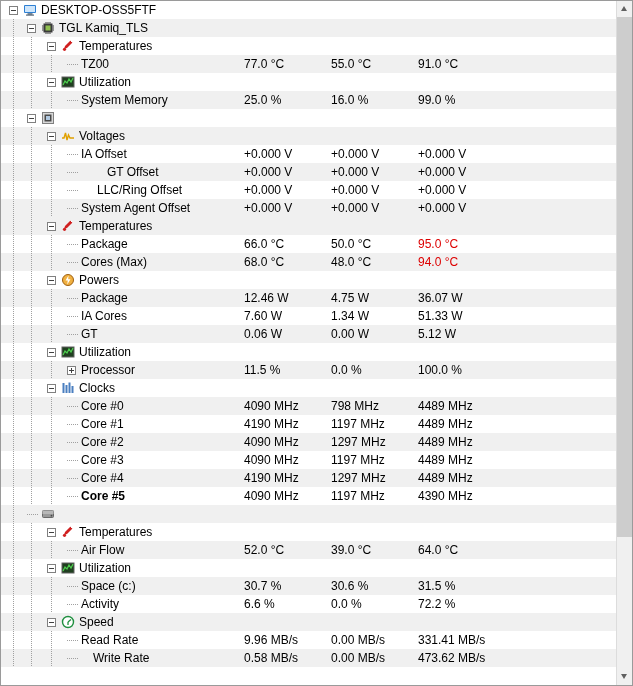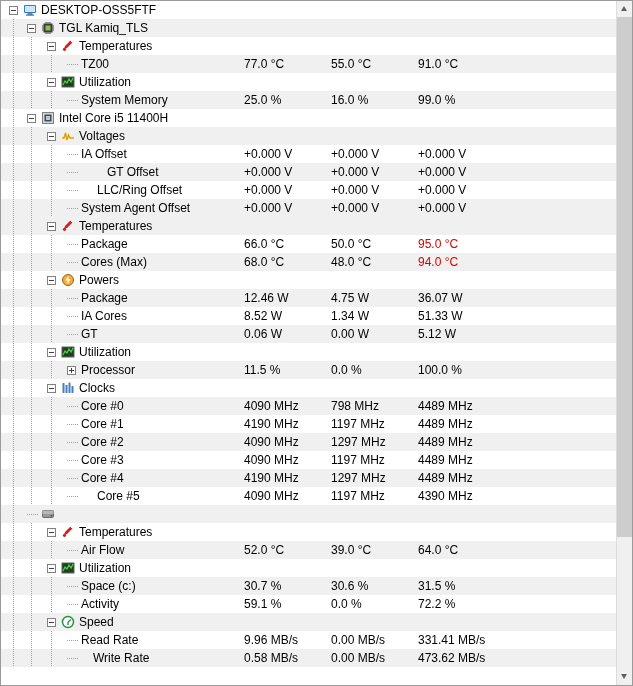--- a/index.html
+++ b/index.html
@@ -247,21 +247,20 @@
       <div class="row">
         <div class="vline" style="left: 12px;"></div>
         <div class="exp" style="left: 26px;"></div>
         <span class="ico" style="left: 40px;">
           <svg width="14" height="14" viewBox="0 0 14 14">
             <rect x="1.5" y="1.5" width="11" height="11" fill="#d8d8d8" stroke="#808080"></rect>
             <rect x="3.5" y="3.5" width="7" height="7" fill="#4a4a4a"></rect>
             <rect x="5" y="5" width="4" height="4" fill="#b0c8e0"></rect>
           </svg>
         </span>
-        <span class="label" style="left: 58px;">Intel Core i5 11400H</span>
       </div>
       <div class="row alt">
         <div class="vline" style="left: 12px;"></div>
         <div class="vline" style="left: 30px;"></div>
         <div class="exp" style="left: 46px;"></div>
         <span class="ico" style="left: 60px;">
           <svg width="14" height="14" viewBox="0 0 14 14">
             <polyline points="1,9 3,9 4.5,4 6,11 7.5,6 9,9 13,9" fill="none" stroke="#e0a000" stroke-width="1.4"></polyline>
           </svg>
         </span>
@@ -361,21 +360,21 @@
         <span class="col c1">12.46 W</span>
         <span class="col c2">4.75 W</span>
         <span class="col c3">36.07 W</span>
       </div>
       <div class="row">
         <div class="vline" style="left: 12px;"></div>
         <div class="vline" style="left: 30px;"></div>
         <div class="vline" style="left: 50px;"></div>
         <div class="hline" style="left: 66px; width: 11px;"></div>
         <span class="label" style="left: 80px;">IA Cores</span>
-        <span class="col c1">8.52 W</span>
+        <span class="col c1">7.60 W</span>
         <span class="col c2">1.34 W</span>
         <span class="col c3">51.33 W</span>
       </div>
       <div class="row alt">
         <div class="vline" style="left: 12px;"></div>
         <div class="vline" style="left: 30px;"></div>
         <div class="vline" style="left: 50px;"></div>
         <div class="hline" style="left: 66px; width: 11px;"></div>
         <span class="label" style="left: 80px;">GT</span>
         <span class="col c1">0.06 W</span>
@@ -466,21 +465,21 @@
         <span class="label" style="left: 80px;">Core #4</span>
         <span class="col c1">4190 MHz</span>
         <span class="col c2">1297 MHz</span>
         <span class="col c3">4489 MHz</span>
       </div>
       <div class="row">
         <div class="vline" style="left: 12px;"></div>
         <div class="vline" style="left: 30px;"></div>
         <div class="vline" style="left: 50px;"></div>
         <div class="hline" style="left: 66px; width: 11px;"></div>
-        <span class="label" style="left: 96px;">Core #5</span>
+        <span class="label" style="left: 80px; font-weight: bold;">Core #5</span>
         <span class="col c1">4090 MHz</span>
         <span class="col c2">1197 MHz</span>
         <span class="col c3">4390 MHz</span>
       </div>
       <div class="row alt">
         <div class="vline" style="left: 12px;"></div>
         <div class="hline" style="left: 26px; width: 11px;"></div>
         <span class="ico" style="left: 40px;">
           <svg width="14" height="14" viewBox="0 0 14 14">
             <rect x="1.5" y="3.5" width="11" height="7" rx="1" fill="#9a9a9a" stroke="#6a6a6a"></rect>
@@ -534,21 +533,21 @@
         <span class="col c1">30.7 %</span>
         <span class="col c2">30.6 %</span>
         <span class="col c3">31.5 %</span>
       </div>
       <div class="row">
         <div class="vline" style="left: 12px;"></div>
         <div class="vline" style="left: 30px;"></div>
         <div class="vline" style="left: 50px;"></div>
         <div class="hline" style="left: 66px; width: 11px;"></div>
         <span class="label" style="left: 80px;">Activity</span>
-        <span class="col c1">59.1 %</span>
+        <span class="col c1">6.6 %</span>
         <span class="col c2">0.0 %</span>
         <span class="col c3">72.2 %</span>
       </div>
       <div class="row alt">
         <div class="vline" style="left: 12px;"></div>
         <div class="vline" style="left: 30px;"></div>
         <div class="exp" style="left: 46px;"></div>
         <span class="ico" style="left: 60px;">
           <svg width="14" height="14" viewBox="0 0 14 14">
             <circle cx="7" cy="7" r="5.5" fill="#ffffff" stroke="#1f8f3f" stroke-width="1.4"></circle>

